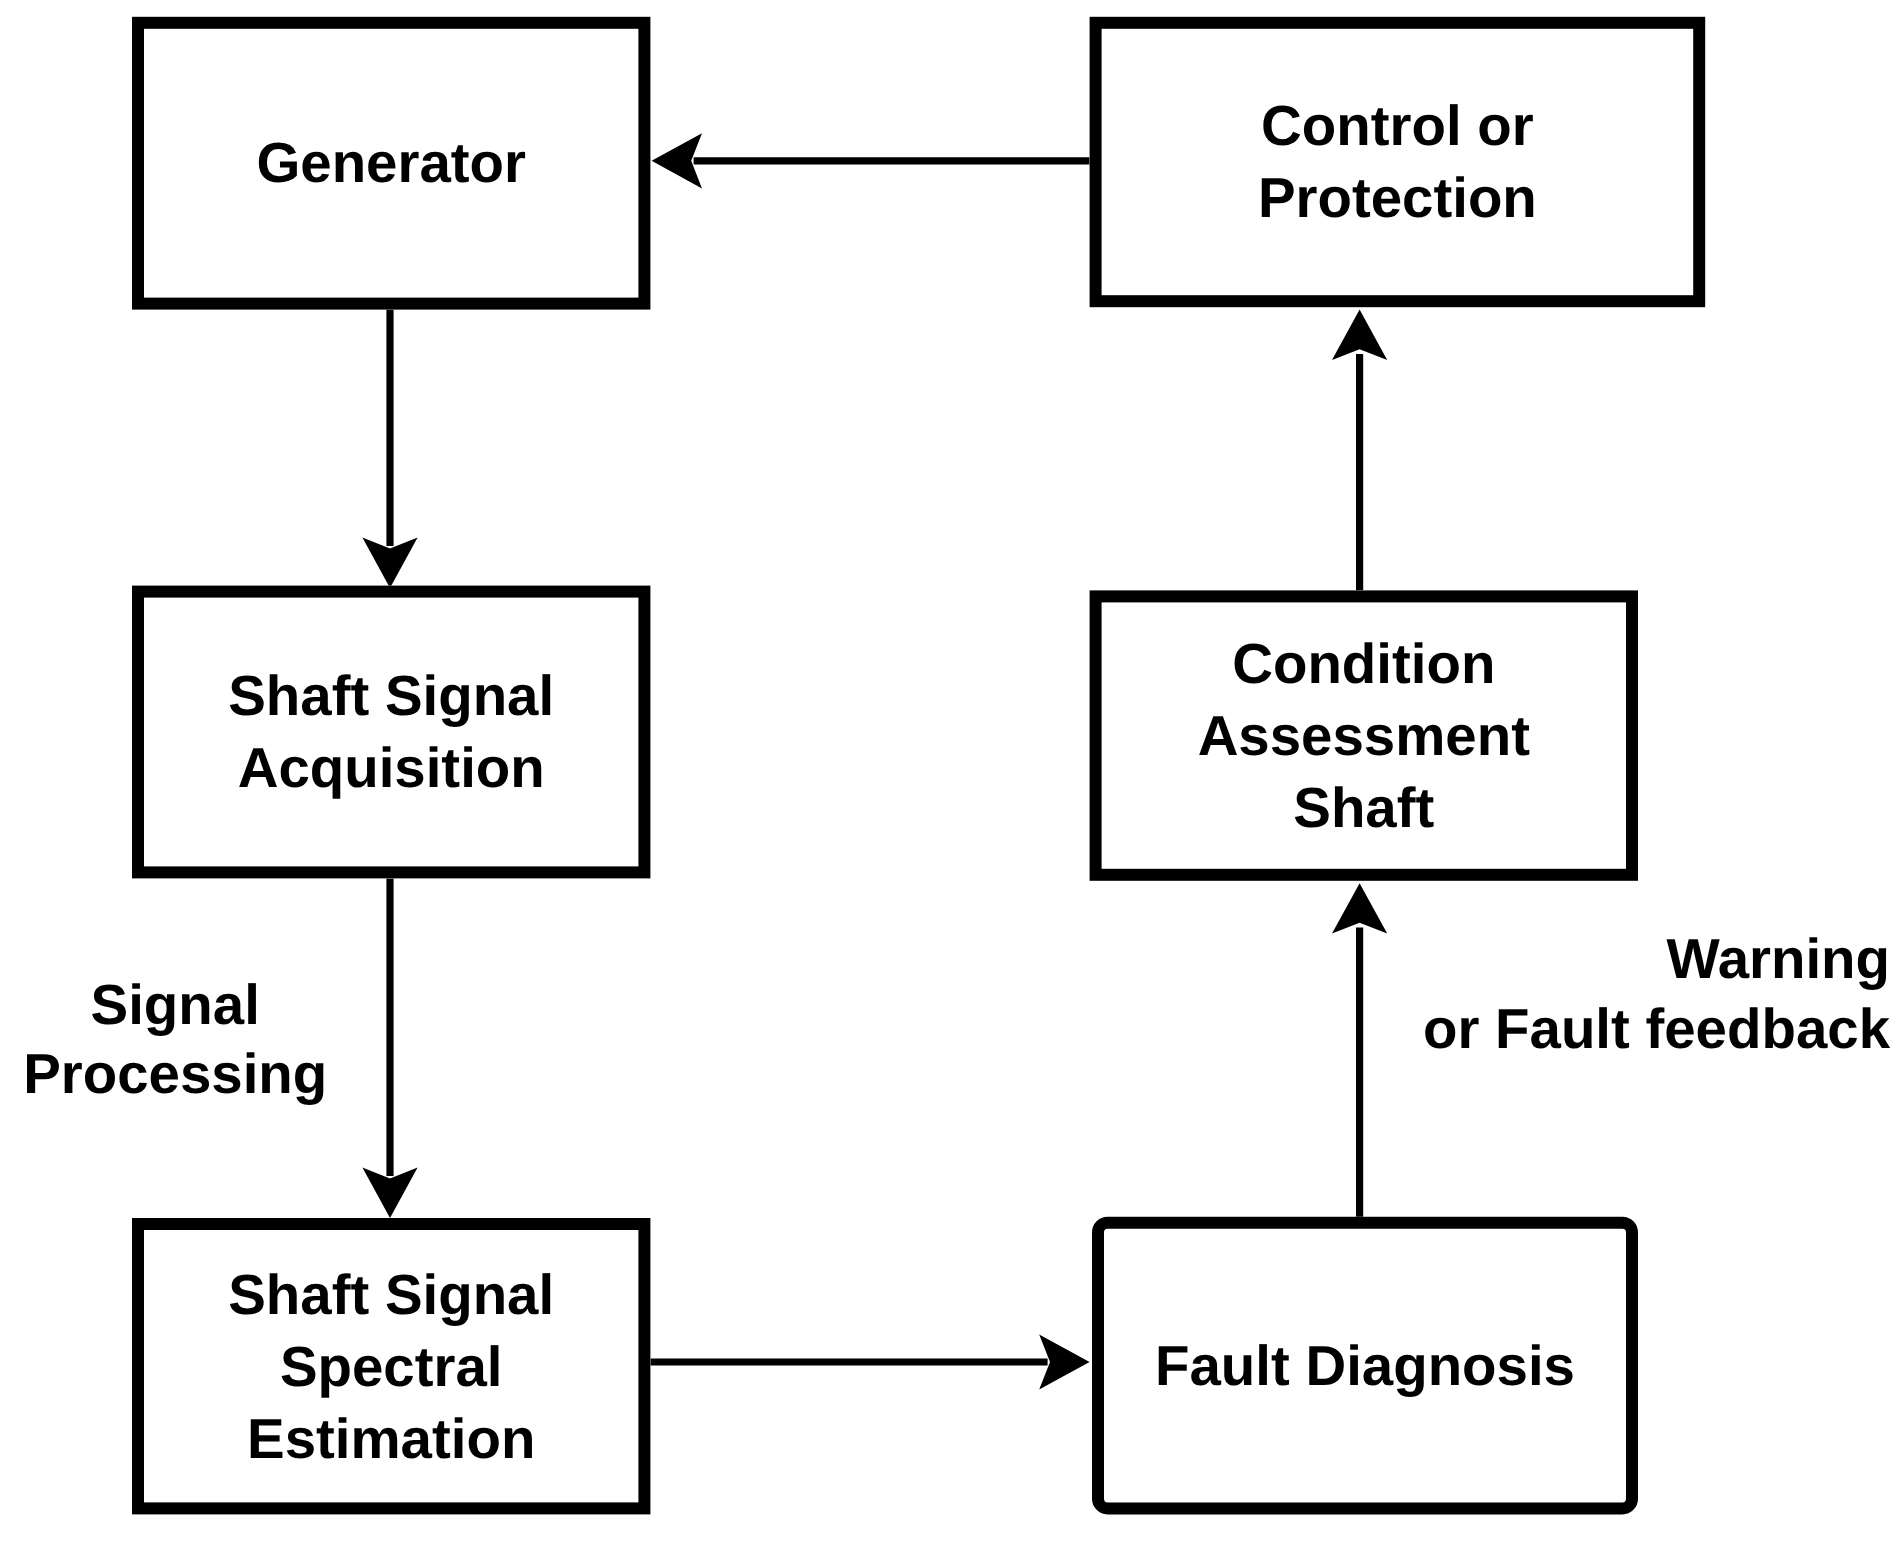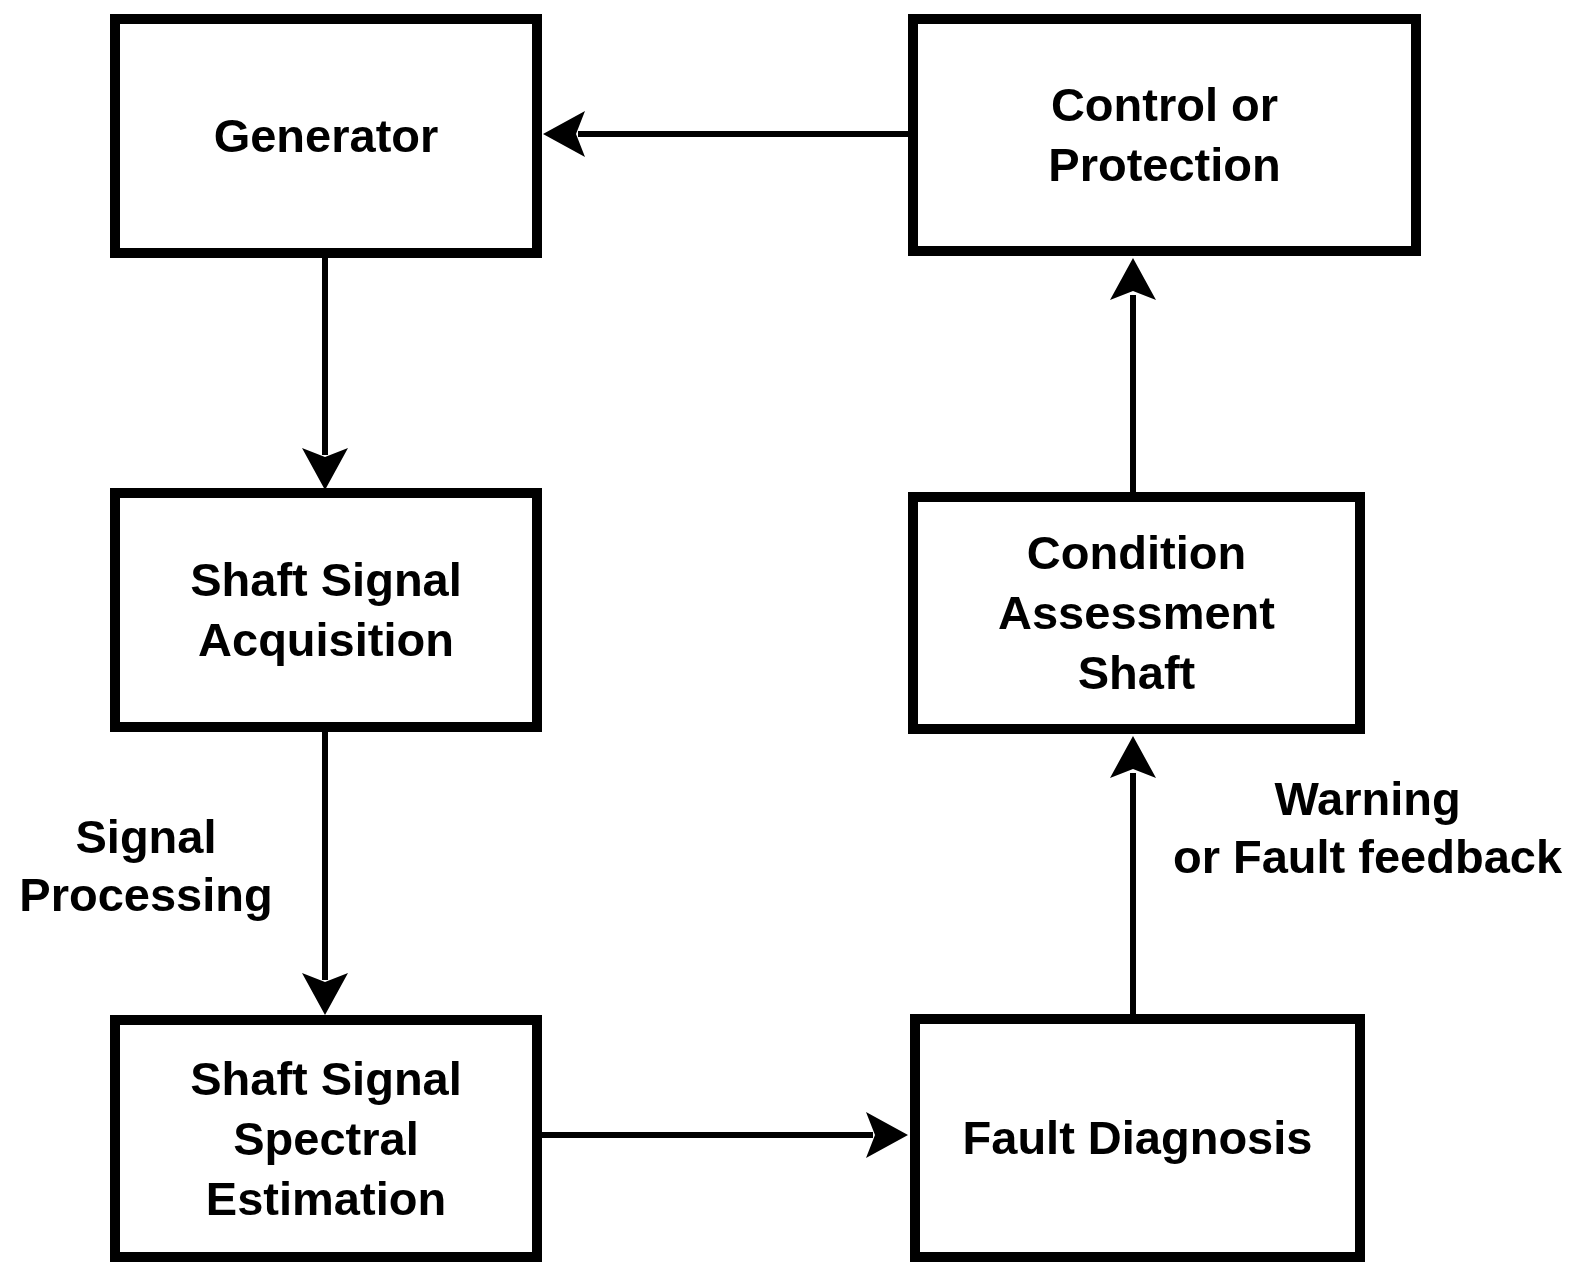--- a/index.html
+++ b/index.html
@@ -36,28 +36,28 @@
   .edge-label {
     position: absolute;
     font-weight: 700;
     font-size: 47px;
     line-height: 58px;
     color: #000000;
     text-align: center;
     white-space: pre-line;
   }
   #label-signal-processing { left: 0px;    top: 808px; width: 292px; }
-  #label-warning-feedback  { left: 1160px; top: 770px; width: 415px; }
+  #label-warning-feedback  { left: 1160px; top: 770px; width: 415px; text-align: right; }
 
   #node-generator   { left: 110px; top: 14px;   width: 432px; height: 244px; }
   #node-control     { left: 908px; top: 14px;   width: 513px; height: 242px; }
   #node-acquisition { left: 110px; top: 488px;  width: 432px; height: 244px; }
   #node-condition   { left: 908px; top: 492px;  width: 457px; height: 242px; }
   #node-spectral    { left: 110px; top: 1015px; width: 432px; height: 247px; }
-  #node-fault       { left: 910px; top: 1014px; width: 455px; height: 248px; }
+  #node-fault       { left: 910px; top: 1014px; width: 455px; height: 248px; border-radius: 13px; }
 
   svg.arrows-layer {
     position: absolute;
     left: 0;
     top: 0;
     pointer-events: none;
   }
   svg.arrows-layer line {
     stroke: #000000;
     stroke-width: 6;

